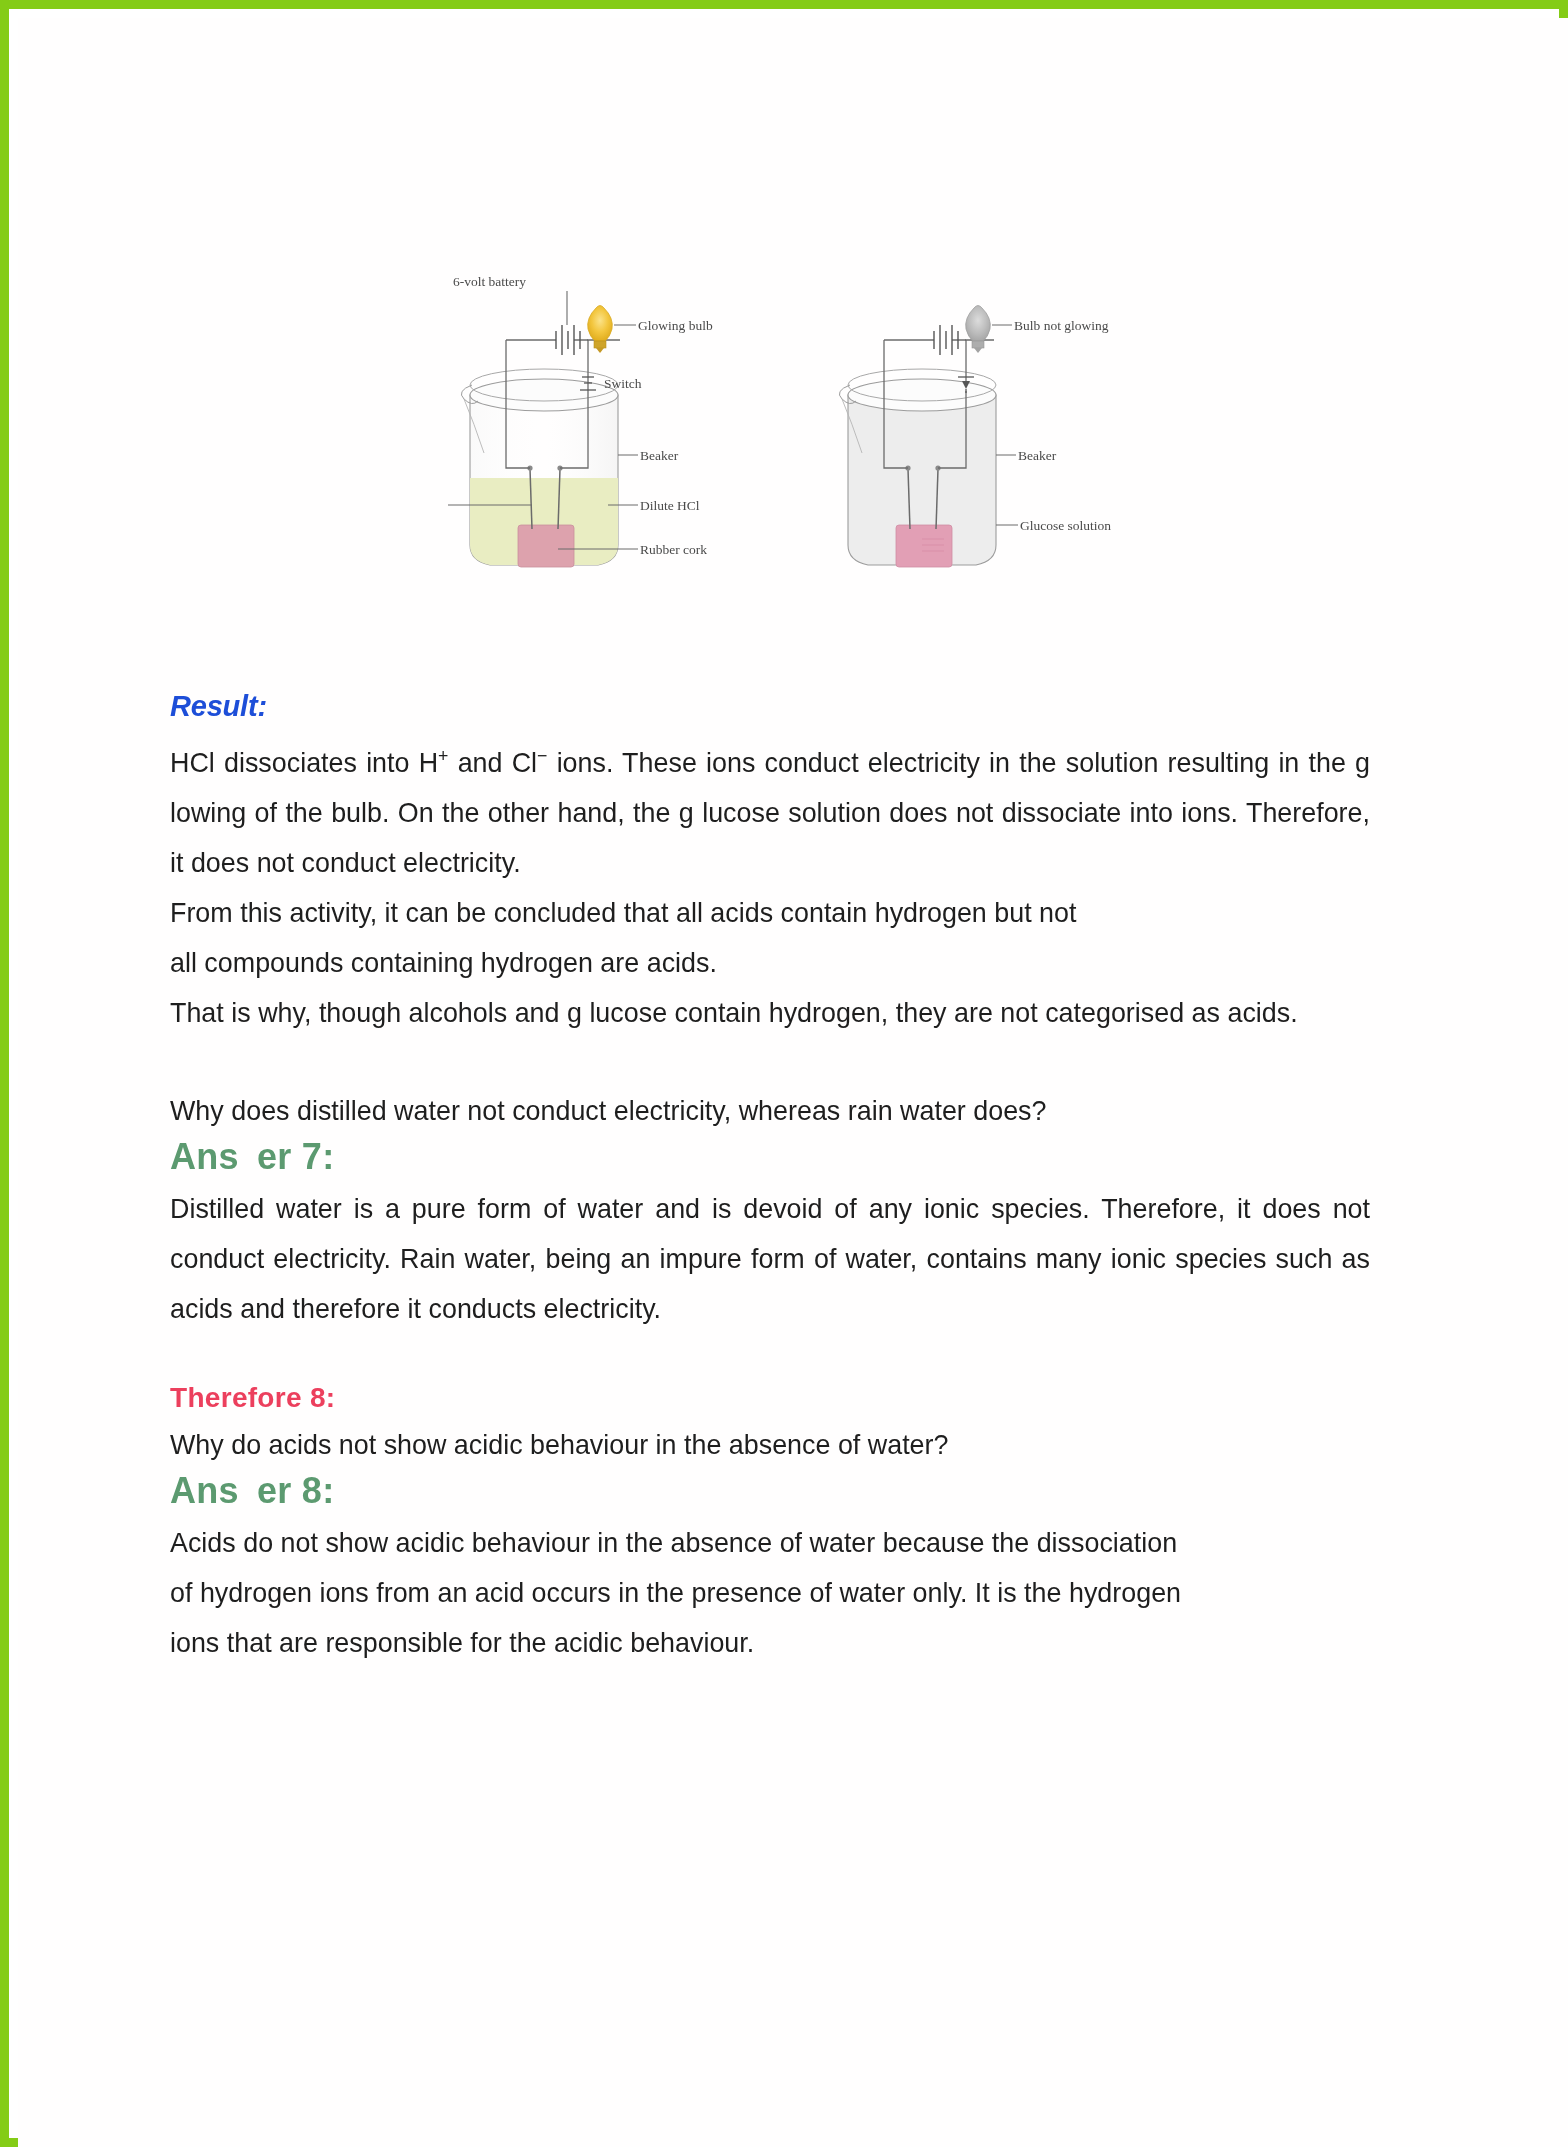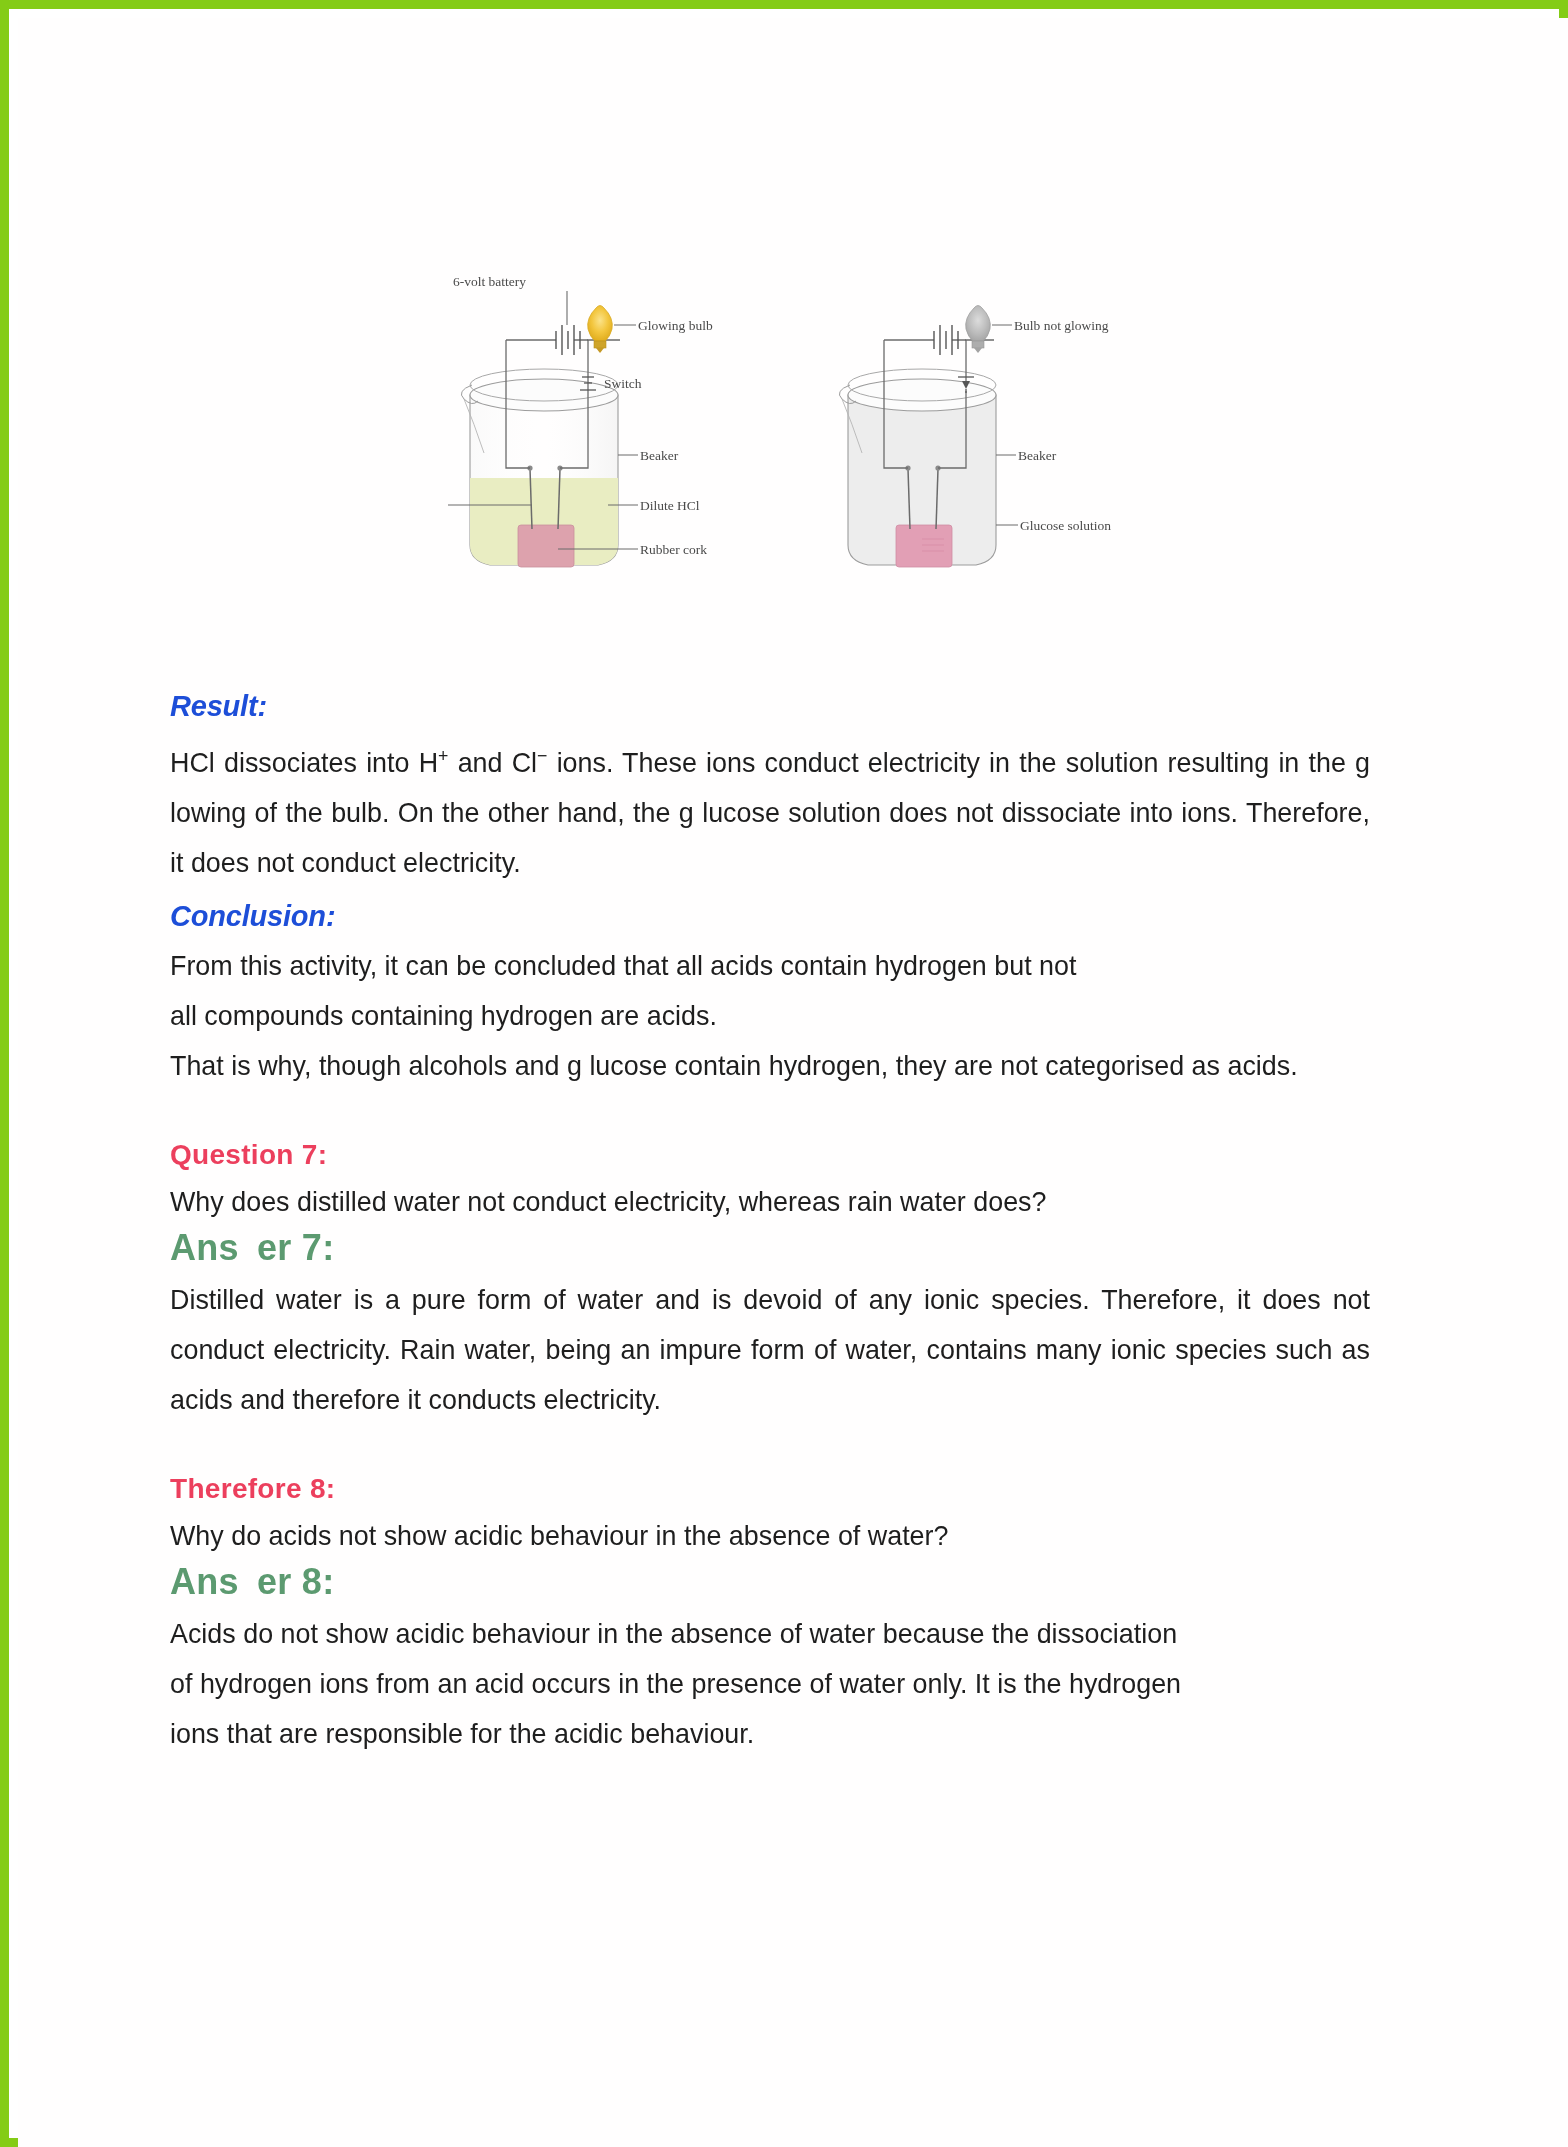--- a/index.html
+++ b/index.html
@@ -259,28 +259,26 @@
           <text class="fig-label-dark" x="194" y="257">Glucose solution</text>
         </g>
       </svg>
     </div>
 
     <div class="content">
 
       <p class="heading">Result:</p>
       <p class="para"><span>HCl dissociates into H</span><sup>+</sup><span> and Cl</span><sup>−</sup><span> ions. These ions conduct electricity in the solution resulting in the g lowing of the bulb. On the other hand, the g lucose solution does not dissociate into ions. Therefore, it does not conduct electricity.</span></p>
 
-      <p class="heading">Conclusion:</p>
       <p class="para">From this activity, it can be concluded that all acids contain hydrogen but not</p>
       <p class="para nojustify">all compounds containing hydrogen are acids.</p>
       <p class="para">That is why, though alcohols and g lucose contain hydrogen, they are not categorised as acids.</p>
 
       <div class="spacer-lg"></div>
 
-      <p class="q-heading">Question 7:</p>
       <p class="para nojustify">Why does distilled water not conduct electricity, whereas rain water does?</p>
       <p class="a-heading"><span>Ans</span><span class="gap-w"></span><span>er 7:</span></p>
       <p class="para">Distilled water is a pure form of water and is devoid of any ionic species. Therefore, it does not conduct electricity. Rain water, being an impure form of water, contains many ionic species such as acids and therefore it conducts electricity.</p>
 
       <div class="spacer-lg"></div>
 
       <p class="q-heading">Therefore 8:</p>
       <p class="para nojustify">Why do acids not show acidic behaviour in the absence of water?</p>
       <p class="a-heading"><span>Ans</span><span class="gap-w"></span><span>er 8:</span></p>
       <p class="para nojustify">Acids do not show acidic behaviour in the absence of water because the dissociation</p>

